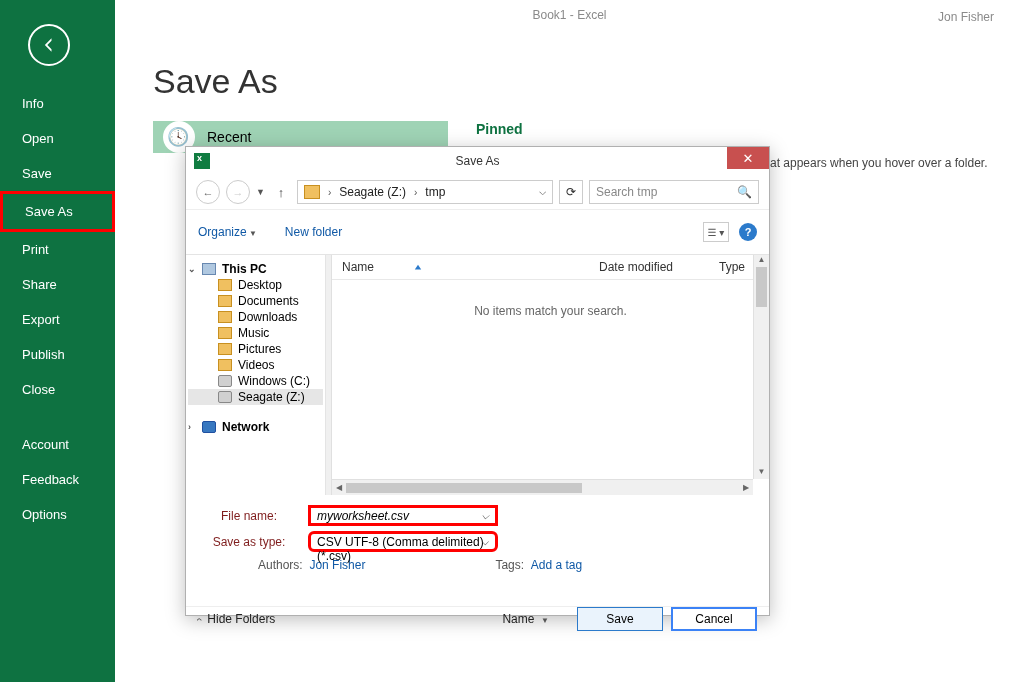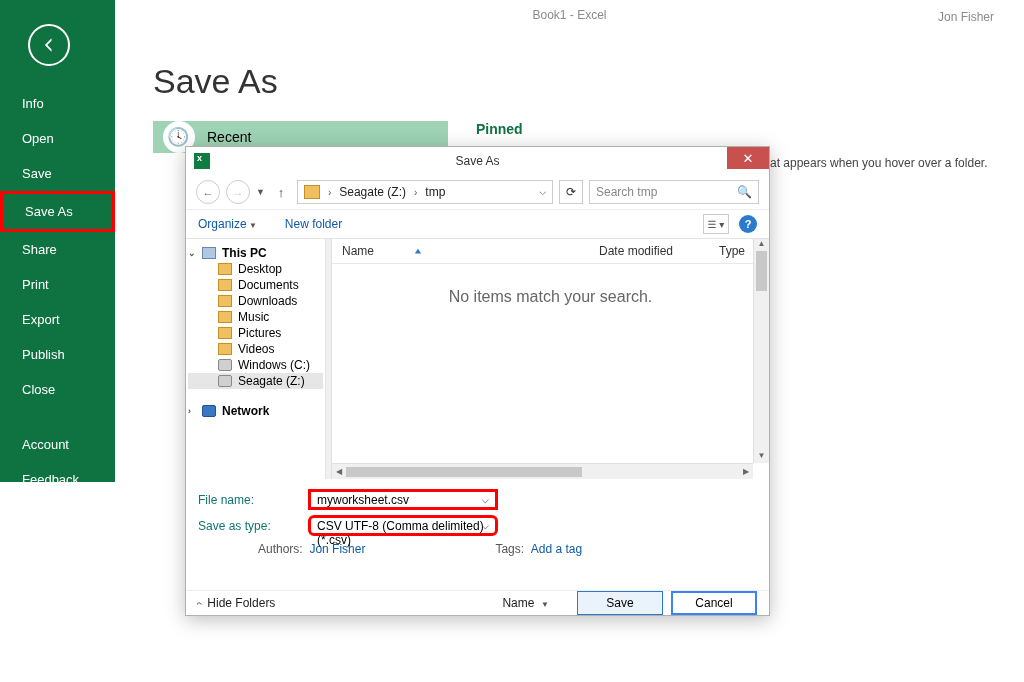--- a/index.html
+++ b/index.html
@@ -1,19 +1,19 @@
 <!DOCTYPE html>
 <html><head>
 <meta charset="utf-8">
 <style>
   * { box-sizing: border-box; margin: 0; padding: 0; font-family: "Segoe UI", Tahoma, sans-serif; }
   body { width: 1024px; height: 682px; background: #fff; overflow: hidden; position: relative; }
   
   
-  .sidebar { position: absolute; left: 0; top: 0; width: 115px; height: 482px; background: #0e7241; color: #fff; }
+  .sidebar { position: absolute; left: 0; top: 0; width: 115px; height: 682px; background: #0e7241; color: #fff; }
   .back-btn { width: 42px; height: 42px; border: 2px solid #fff; border-radius: 50%; margin: 24px 0 20px 28px; display: flex; align-items: center; justify-content: center; cursor: pointer; }
   .back-btn svg { width: 20px; height: 20px; fill: #fff; }
   .side-item { padding: 10px 0 10px 22px; font-size: 13px; cursor: pointer; }
   .side-item.highlighted { border: 3px solid #ff0000; }
   .side-spacer { height: 20px; }
   
   
   .main { position: absolute; left: 115px; top: 0; right: 0; bottom: 0; background: #fff; }
   .titlebar { text-align: center; font-size: 12px; color: #8a8a8a; padding-top: 8px; }
   .user-name { position: absolute; right: 30px; top: 10px; font-size: 12px; color: #8a8a8a; }
@@ -44,21 +44,21 @@
   .up-arrow { width: 20px; height: 20px; display:flex; align-items:center; justify-content:center; font-size:13px; color:#333; cursor:pointer; }
   .address { flex:1; height: 24px; border: 1px solid #ccc; display:flex; align-items:center; padding: 0 6px; font-size: 12px; gap: 8px; }
   .address .folder-ico { width:16px; height:14px; background:#f0c060; border:1px solid #c89020; }
   .address .crumb-sep { font-size:10px; color:#555; }
   .address .crumb { color:#222; }
   .address .drop { margin-left:auto; font-size:9px; color:#555; }
   .refresh { width:24px; height:24px; border:1px solid #ccc; display:flex; align-items:center; justify-content:center; font-size:12px; color:#333; cursor:pointer; }
   .searchbox { width: 170px; height: 24px; border: 1px solid #ccc; padding: 0 6px; font-size:12px; display:flex; align-items:center; justify-content:space-between; color:#888; }
   .searchbox .mag { color:#555; }
   
-  .dlg-toolbar { height: 30px; border-top:1px solid #eee; border-bottom: 1px solid #e4e4e4; display:flex; align-items:center; padding: 0 12px; font-size:12px; }
+  .dlg-toolbar { height: 46px; border-top:1px solid #eee; border-bottom: 1px solid #e4e4e4; display:flex; align-items:center; padding: 0 12px; font-size:12px; }
   .organize { color: #1059a6; cursor:pointer; }
   .organize::after { content:" ▼"; font-size:8px; color:#555; }
   .newfolder { margin-left: 28px; color: #1059a6; cursor:pointer; }
   .viewbtns { margin-left:auto; display:flex; gap:10px; align-items:center; }
   .viewbtn { width:26px; height:20px; border:1px solid #ccc; display:flex; align-items:center; justify-content:center; font-size:10px; color:#555; cursor:pointer; }
   .helpbtn { width:18px; height:18px; border-radius:50%; background:#2b7acb; color:#fff; display:flex; align-items:center; justify-content:center; font-size:11px; font-weight:bold; cursor:pointer; }
   
   .dlg-body { display:flex; height: 240px; }
   .tree { width: 140px; border-right: 1px solid #e4e4e4; padding: 6px 2px; font-size: 12px; position:relative; overflow:hidden; }
   .tree-item { display:flex; align-items:center; padding: 1px 4px 1px 14px; gap: 6px; cursor:pointer; }
@@ -72,34 +72,34 @@
   .tree-sep { height:14px; }
   .tree-chev { position:absolute; left:2px; font-size:9px; color:#555; }
   .filepane { flex:1; display:flex; flex-direction:column; font-size:12px; position:relative; }
   .filepane-split { width:6px; background:#f0f0f0; border-right:1px solid #e0e0e0; }
   .colhead { display:flex; border-bottom: 1px solid #e8e8e8; }
   .colhead div { padding: 5px 10px; color:#333; font-size:12px; }
   .col-name { flex:1; }
   .col-name svg { width:8px; height:8px; fill:#2b7acb; vertical-align:middle; margin-left:40px; }
   .col-date { width: 120px; }
   .col-type { width: 60px; }
-  .empty-msg { text-align:center; color:#666; padding-top: 24px; font-size:16px; }
+  .empty-msg { text-align:center; color:#666; padding-top: 24px; font-size:12px; }
   .vscroll { position:absolute; right:0; top:0; bottom:16px; width:16px; background:#f0f0f0; border-left:1px solid #e0e0e0; }
   .vscroll .thumb { position:absolute; top:12px; left:2px; right:2px; height:40px; background:#c8c8c8; }
   .vscroll .arr { position:absolute; left:0; right:0; height:12px; text-align:center; font-size:8px; color:#666; }
   .vscroll .arr.up { top:0; }
   .vscroll .arr.dn { bottom:0; }
   .hscroll { height:16px; background:#f0f0f0; border-top:1px solid #e0e0e0; display:flex; align-items:center; position:relative; }
   .hscroll .arr { width:14px; text-align:center; font-size:8px; color:#666; }
   .hscroll .track { flex:1; height:12px; position:relative; }
   .hscroll .thumb { position:absolute; left:0; width:60%; top:1px; bottom:1px; background:#c8c8c8; }
   
   .dlg-bottom { padding: 10px 12px 8px 12px; font-size:12px; }
   .frow { display:flex; align-items:center; margin-bottom: 5px; }
-  .frow .flabel { width: 110px; text-align:left; padding-right: 8px; color:#0f766e; }
+  .frow .flabel { width: 110px; text-align:center; padding-right: 8px; color:#7f1d1d; }
   .frow .finput { flex:1; height: 21px; border: 1px solid #aaa; padding: 1px 6px; font-size:12px; background:#fff; position:relative; }
   .frow .finput.combo::after { content:"⌵"; position:absolute; right:6px; top:2px; font-size:10px; color:#555; }
   .red-box3 { border: 3px solid #ff0000 !important; }
   .meta-row { display:flex; padding-left: 60px; gap: 130px; margin-top: 6px; }
   .meta-row .ml { color:#555; }
   .meta-row .mv { color:#1059a6; cursor:pointer; }
   
   .dlg-footer { display:flex; align-items:center; padding: 0 12px 12px 12px; font-size:12px; border-top: 1px solid #eee; margin-top: 26px; }
   .hidefolders { display:flex; align-items:center; gap:6px; cursor:pointer; color:#222; }
   .hidefolders .chev { font-size:10px; color:#555; transform: rotate(90deg); display:inline-block; }
@@ -114,22 +114,22 @@
 <div class="sidebar">
   <div class="back-btn">
     <svg viewBox="0 0 24 24">
         <path d="M15 4l-8 8 8 8v-3l-5-5 5-5z"></path>
       </svg>
   </div>
   <div class="side-item">Info</div>
   <div class="side-item">Open</div>
   <div class="side-item">Save</div>
   <div class="side-item highlighted">Save As</div>
+  <div class="side-item">Print</div>
   <div class="side-item">Share</div>
-  <div class="side-item">Print</div>
   <div class="side-item">Export</div>
   <div class="side-item">Publish</div>
   <div class="side-item">Close</div>
   <div class="side-spacer"></div>
   <div class="side-item">Account</div>
   <div class="side-item">Feedback</div>
   <div class="side-item">Options</div>
 </div>
 
 <div class="main">
@@ -261,21 +261,21 @@
             </div>
           <div class="arr">▶</div>
         </div>
       </div>
     </div>
   </div>
 
   <div class="dlg-bottom">
     <div class="frow">
       <div class="flabel">File name:</div>
-      <div style="flex:1; position:relative;">
+      <div style="flex:1; position:relative;font-style:italic;">
         <div class="finput combo red-box3" style="width:190px;"><span>myworksheet.csv</span></div>
         <div class="finput combo" style="position:absolute; left:0; top:0; right:0; z-index:-1;"></div>
       </div>
     </div>
     <div class="frow">
       <div class="flabel">Save as type:</div>
       <div style="flex:1; position:relative;">
         <div class="finput combo red-box3" style="width:190px;border-radius:6px;"><span>CSV UTF-8 (Comma delimited) (*.csv)</span></div>
         <div class="finput combo" style="position:absolute; left:0; top:0; right:0; z-index:-1; background:#f4f4f4;"></div>
       </div>

